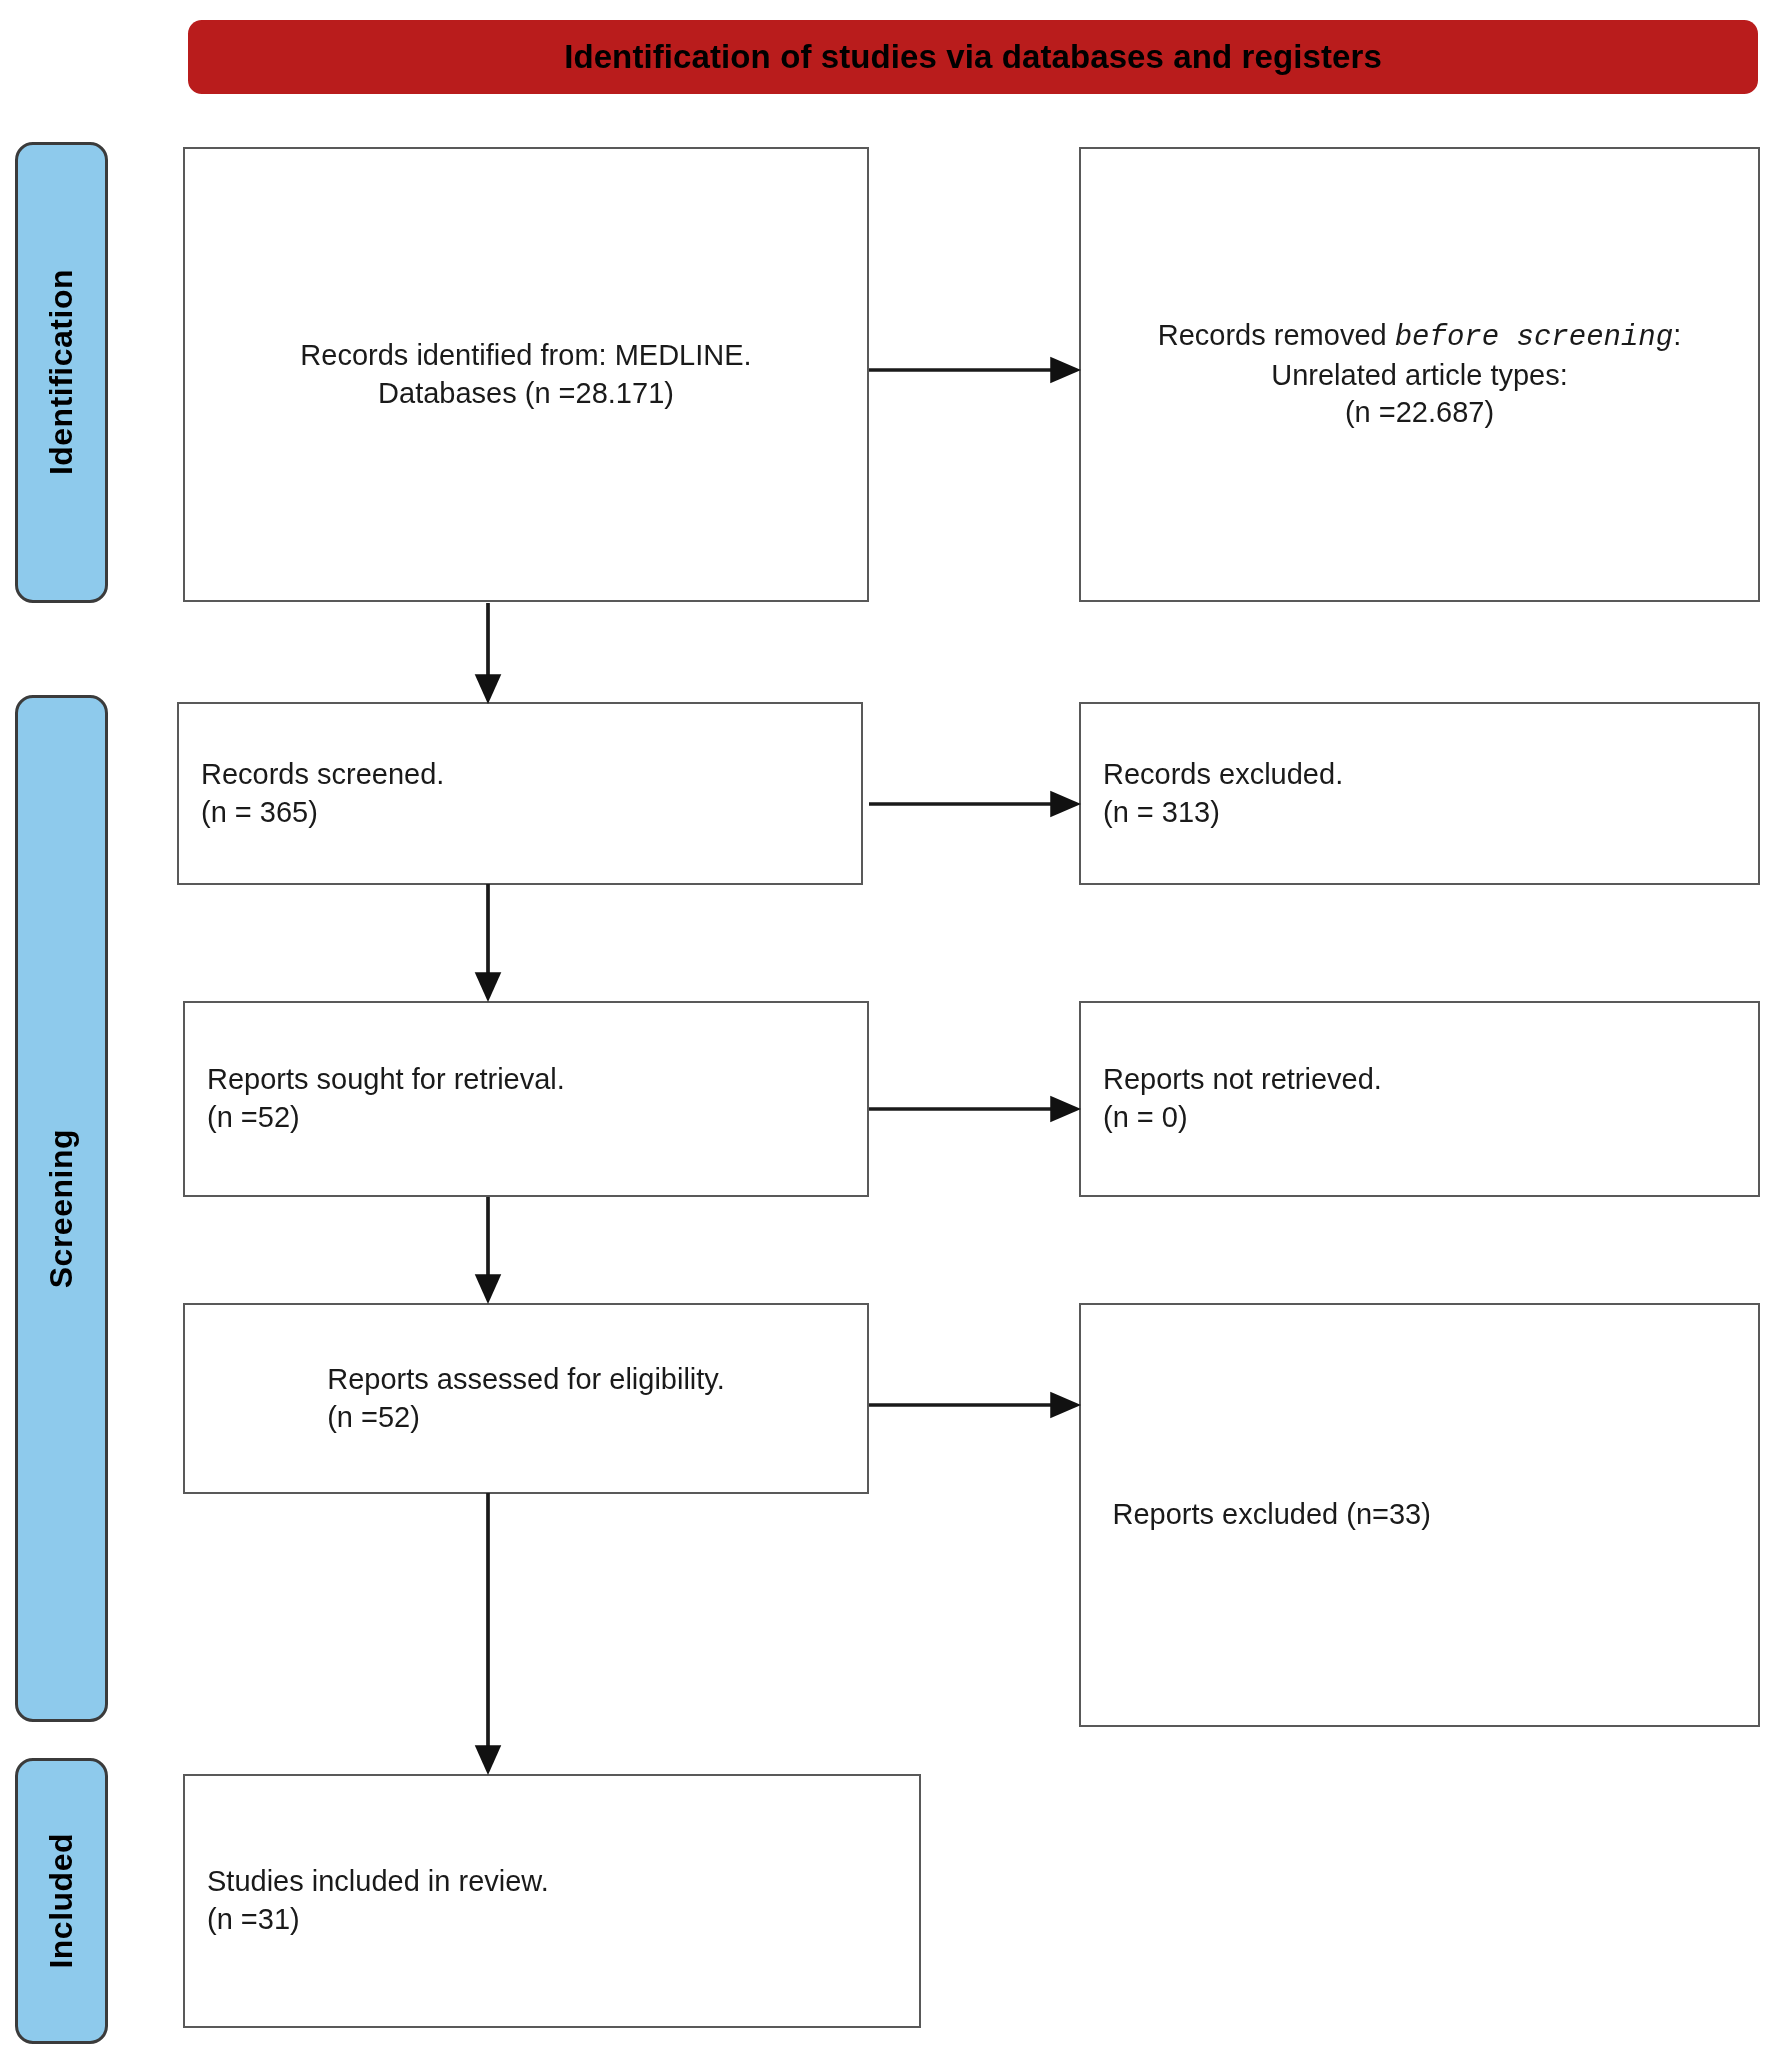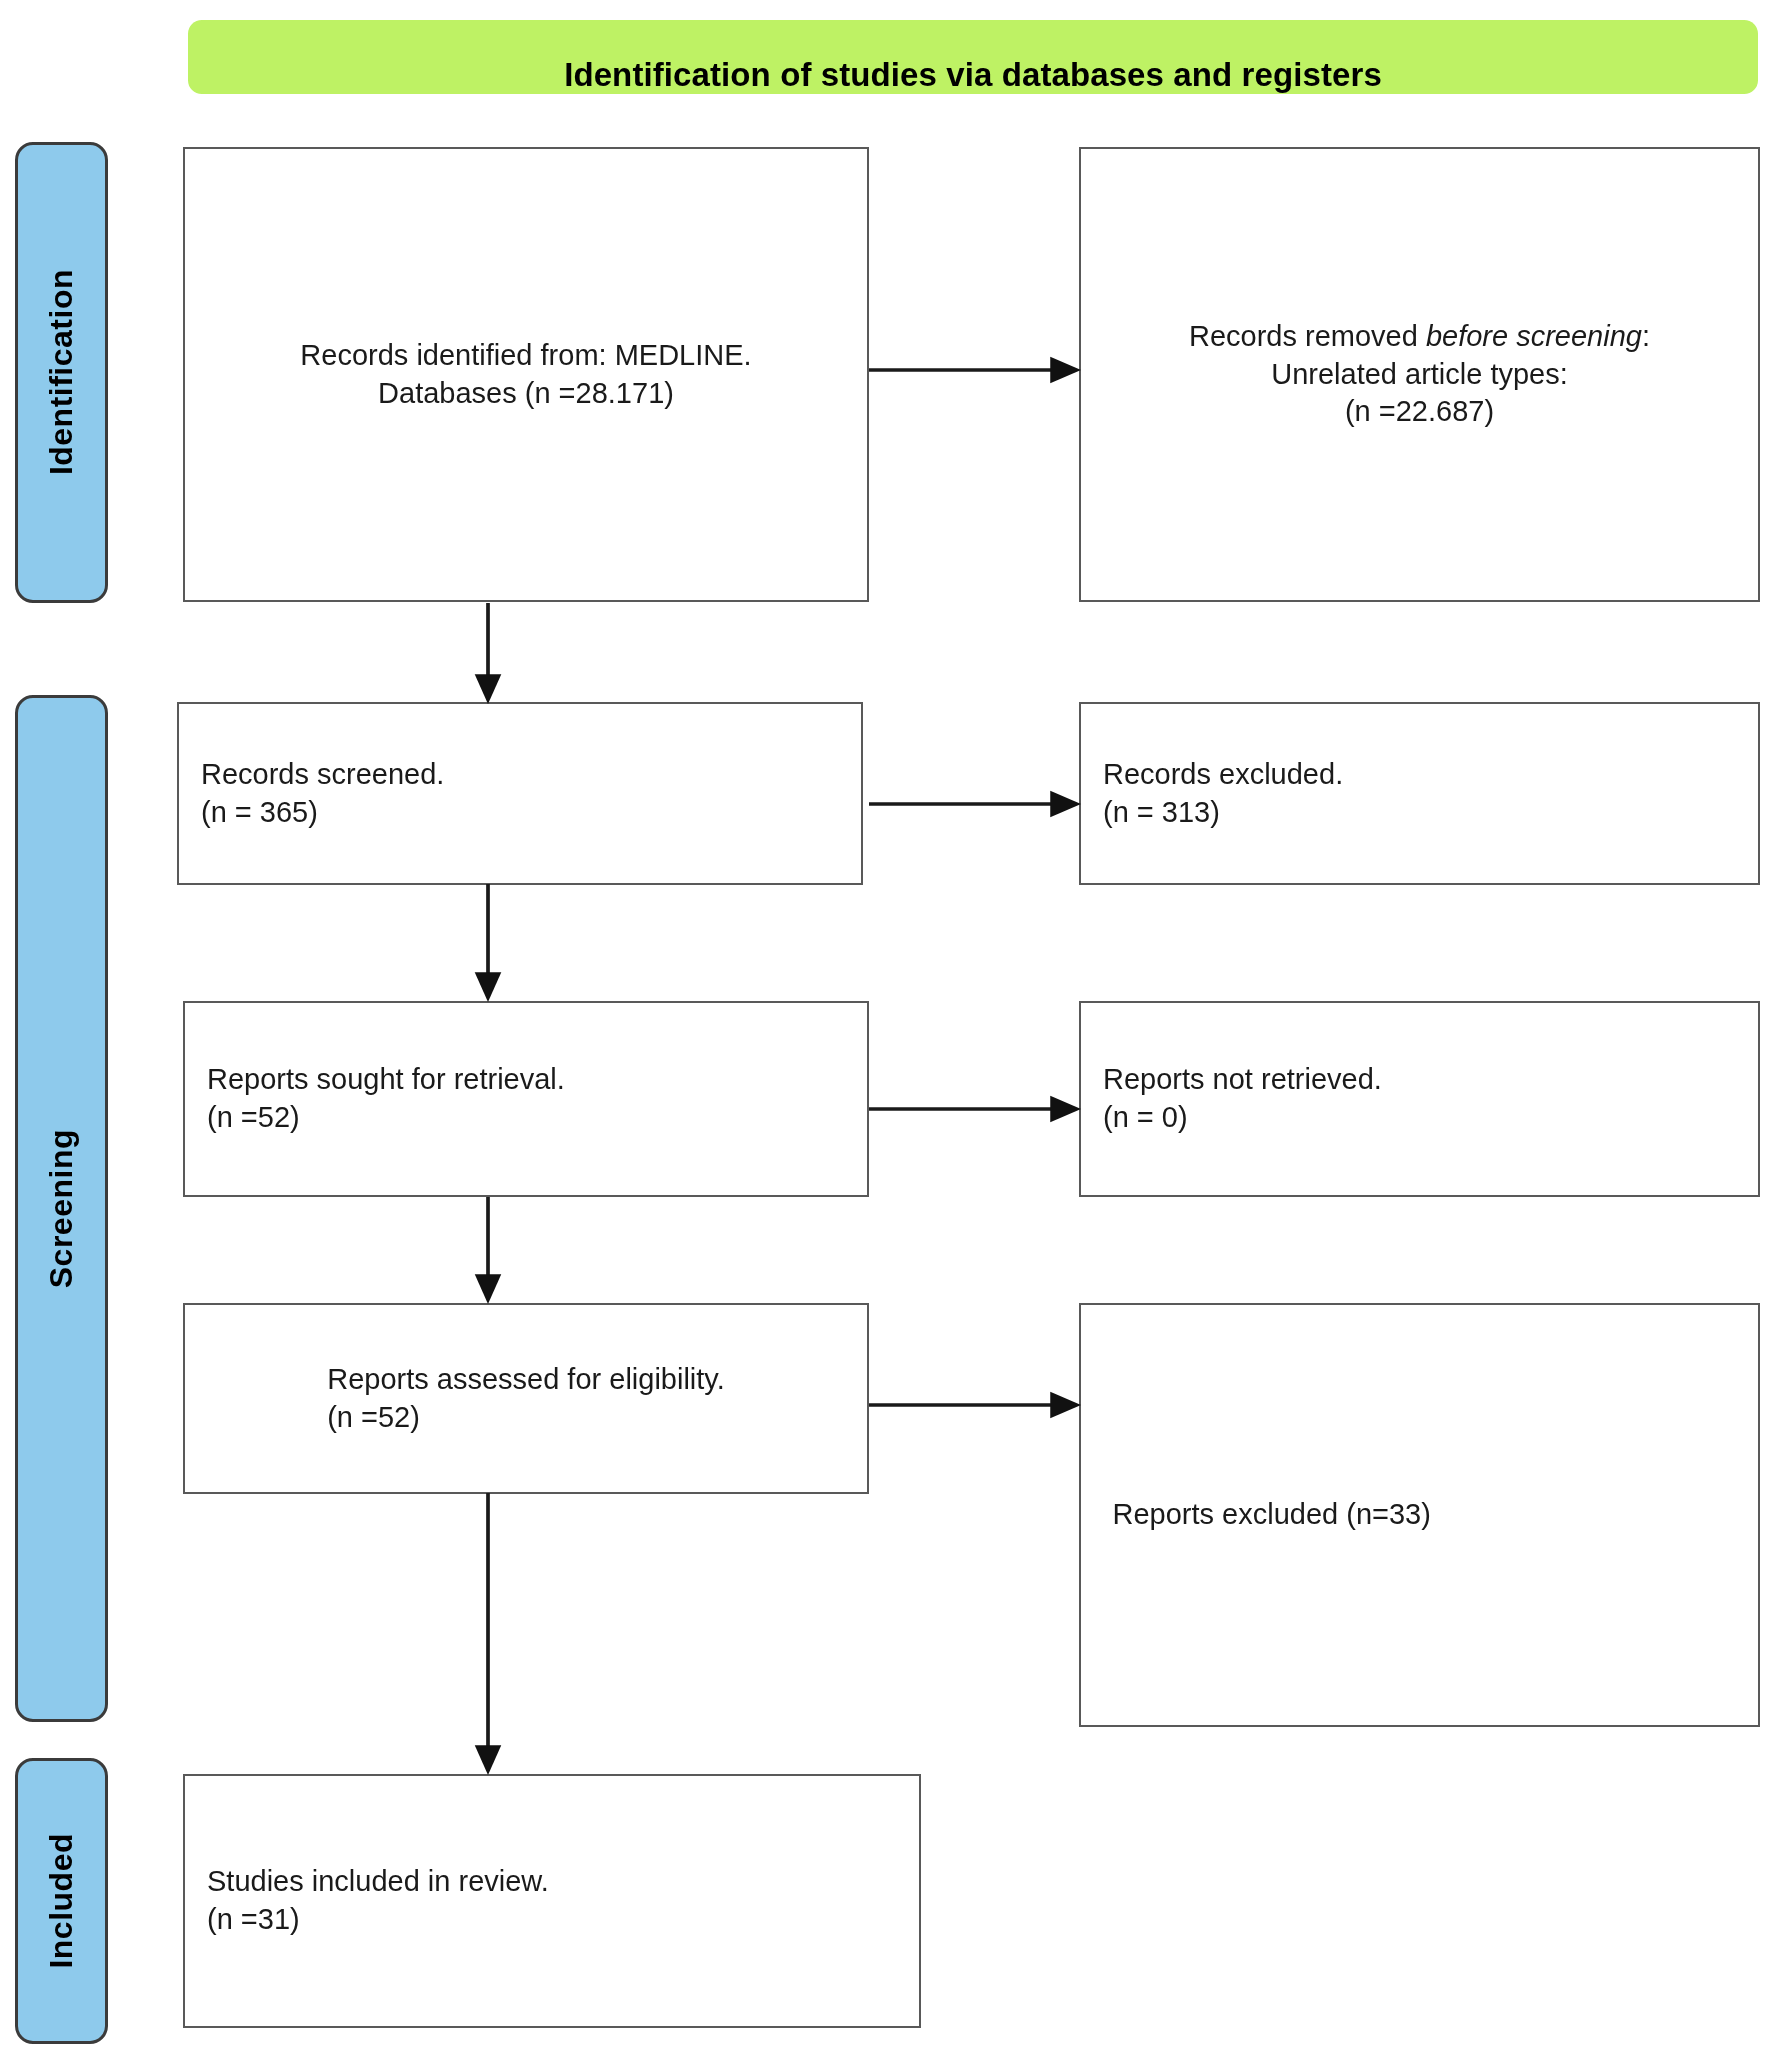--- a/index.html
+++ b/index.html
@@ -17,24 +17,24 @@
     overflow: hidden;
   }
 
   
   .header-banner {
     position: absolute;
     left: 188px;
     top: 20px;
     width: 1570px;
     height: 74px;
-    background: #bef264;
+    background: #b91c1c;
     border-radius: 13.8px;
     display: flex;
-    align-items: flex-end;
+    align-items: center;
     justify-content: center;
     box-sizing: border-box;
   }
   .header-banner .header-title {
     font-size: 33px;
     font-weight: bold;
     color: #000000;
     letter-spacing: 0.1px;
     white-space: nowrap;
   }
@@ -77,20 +77,21 @@
     justify-content: center;
   }
   .flow-box .box-text {
     font-size: 29px;
     line-height: 1.30;
     color: #1a1a1a;
     white-space: pre-line;
   }
   .flow-box .box-text .em {
     font-style: italic;
+    font-family: Liberation Mono, monospace;
   }
 
   
   #box-identified        { left: 183px;  top: 147px;  width: 686px; height: 455px; }
   #box-removed           { left: 1079px; top: 147px;  width: 681px; height: 455px; }
   #box-screened          { left: 177px;  top: 702px; width: 686px; height: 183px; }
   #box-records-excluded  { left: 1079px; top: 702px; width: 681px; height: 183px; }
   #box-sought            { left: 183px;  top: 1001px; width: 686px; height: 196px; }
   #box-not-retrieved     { left: 1079px; top: 1001px; width: 681px; height: 196px; }
   #box-assessed          { left: 183px;  top: 1303px; width: 686px; height: 191px; align-items: center; }

